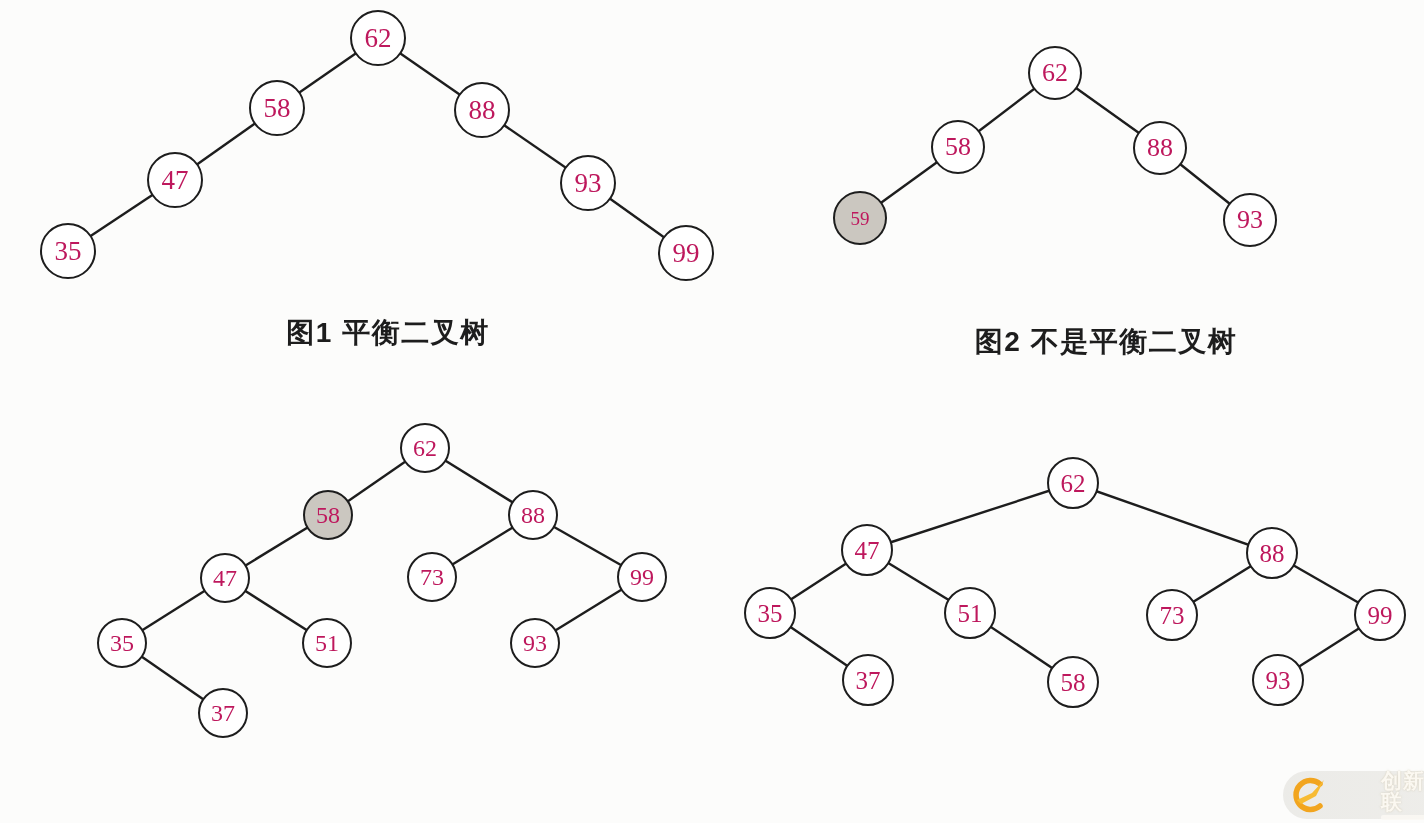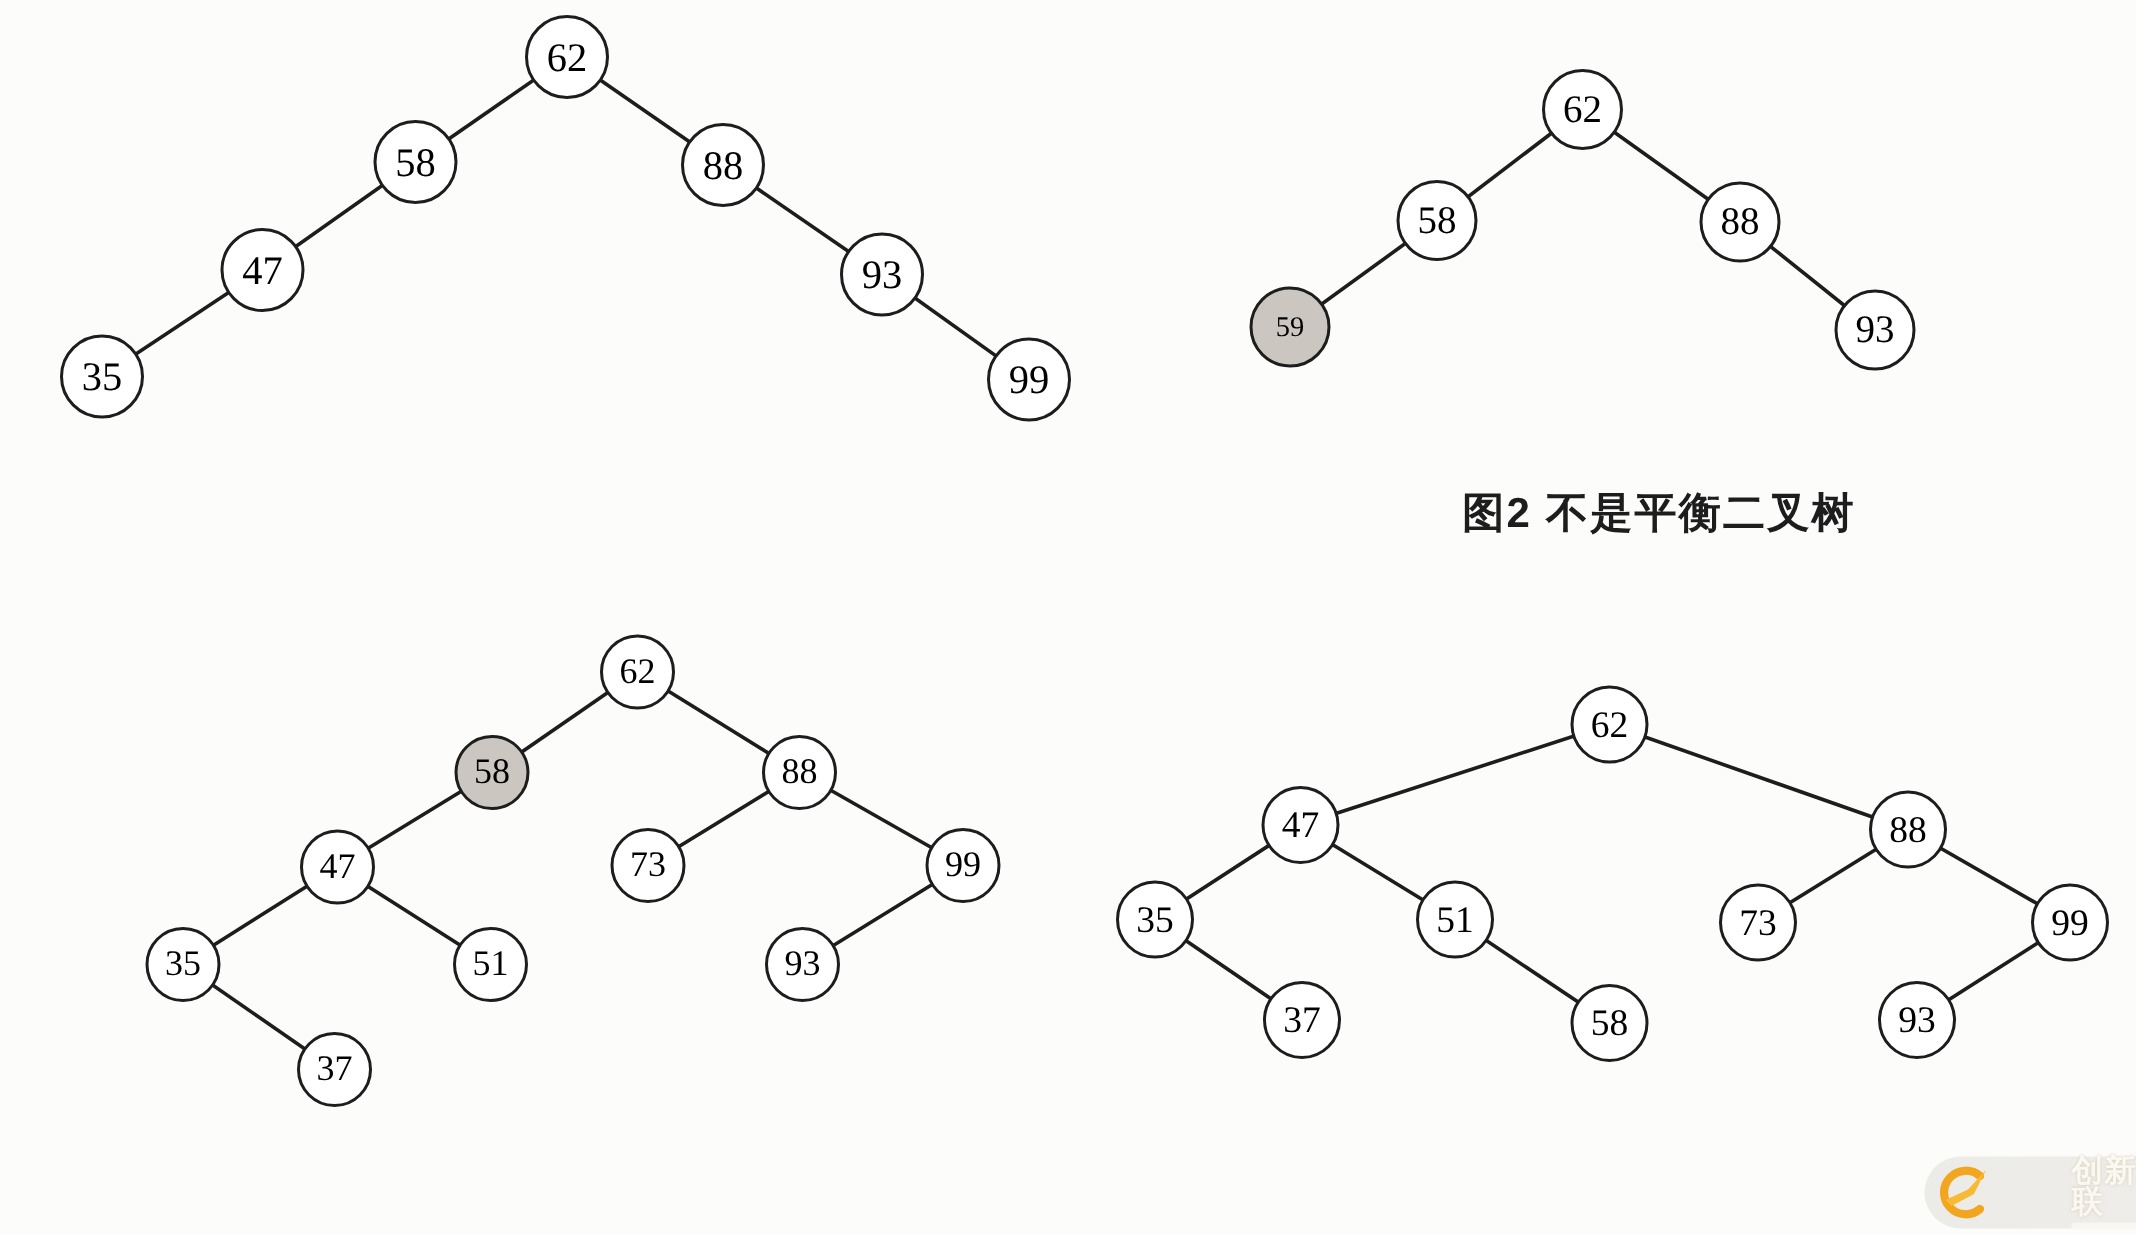--- a/index.html
+++ b/index.html
@@ -20,21 +20,21 @@
   svg.edges line {
     stroke: var(--edge, #1d1d1d);
     stroke-width: 2.4;
   }
   .node {
     position: absolute;
     box-sizing: border-box;
     border: 2.6px solid var(--stroke, #1d1d1d);
     border-radius: 50%;
     background: var(--node-fill, #ffffff);
-    color: #000000;
+    color: #be185d;
     display: flex;
     align-items: center;
     justify-content: center;
     font-family: "Liberation Serif", serif;
     line-height: 1;
   }
   .node.shaded {
     background: var(--node-shaded, #cbc7c0);
   }
   .caption {
@@ -143,20 +143,21 @@
       <div class="node" style="left: 1246px; top: 527px; height: 52px; width: 52px; font-size: 25px;">88</div>
       <div class="node" style="left: 744px; top: 587px; height: 52px; width: 52px; font-size: 25px;">35</div>
       <div class="node" style="left: 944px; top: 587px; height: 52px; width: 52px; font-size: 25px;">51</div>
       <div class="node" style="left: 1146px; top: 589px; height: 52px; width: 52px; font-size: 25px;">73</div>
       <div class="node" style="left: 1354px; top: 589px; height: 52px; width: 52px; font-size: 25px;">99</div>
       <div class="node" style="left: 842px; top: 654px; height: 52px; width: 52px; font-size: 25px;">37</div>
       <div class="node" style="left: 1047px; top: 656px; height: 52px; width: 52px; font-size: 25px;">58</div>
       <div class="node" style="left: 1252px; top: 654px; height: 52px; width: 52px; font-size: 25px;">93</div>
     </div>
 
+  <div class="caption" style="left:388px; top:333px;">图1 平衡二叉树</div>
   <div class="caption" style="left:1106px; top:342px;">图2 不是平衡二叉树</div>
 
   <div class="watermark">
     <svg class="wm-icon" viewBox="0 0 36 36">
       <path d="M29 7 A 14.5 14.5 0 1 0 29 29" fill="none" stroke="#f2a51f" stroke-width="5.5" stroke-linecap="round"></path>
       <polygon points="6,23 21,16 33,3 25,19 10,27" fill="#f7bb33"></polygon>
     </svg>
     <div class="wm-col">
       <span class="wm-brand">创新互联</span>
       <span class="wm-subline"></span>

